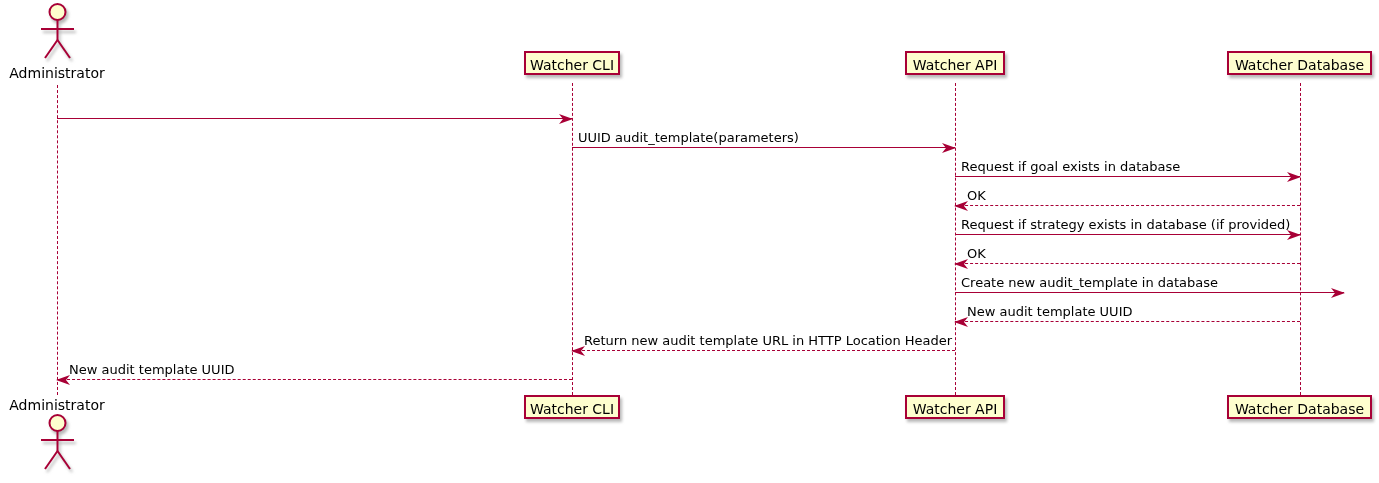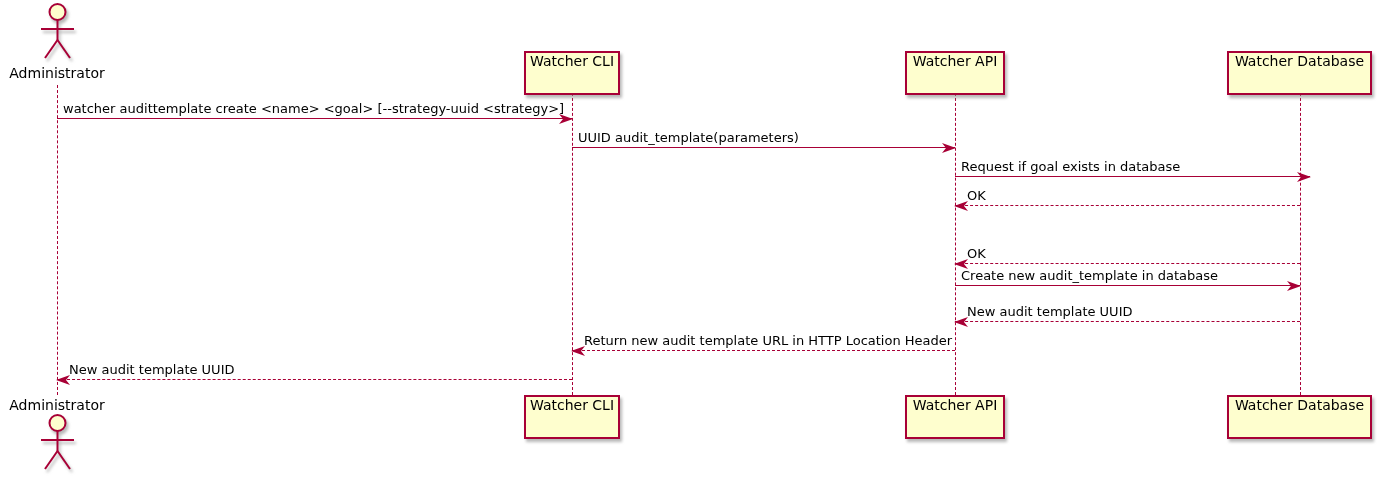--- a/index.html
+++ b/index.html
@@ -15,23 +15,23 @@
     font-family:"DejaVu Sans", sans-serif;
     color:var(--text);
     overflow:hidden;
     background:var(--bg);
   }
   .lifeline{
     position:absolute;top:83px;height:312px;width:0;
     border-left:1px dashed var(--stroke);
   }
   .pbox{
-    position:absolute;height:44px;box-sizing:border-box;
+    position:absolute;height:24px;box-sizing:border-box;
     background:var(--fill);border:2px solid var(--stroke);
-    display:flex;align-items:flex-start;justify-content:center;
+    display:flex;align-items:flex-end;justify-content:center;
     font-size:14px;white-space:nowrap;
     filter:drop-shadow(2.5px 3px 1.5px rgba(125,125,125,0.55));
   }
   .pbox.toprow{top:51px;}
   .pbox.bottomrow{top:395px;}
   .actor-svg{
     position:absolute;left:37px;width:41px;height:62px;
     filter:drop-shadow(2.5px 3px 1.5px rgba(125,125,125,0.55));
   }
   .actor-svg.top{top:2px;}
@@ -83,61 +83,67 @@
     <span>Watcher CLI</span>
   </div>
   <div class="pbox toprow" style="left:905px;width:100px;">
     <span>Watcher API</span>
   </div>
   <div class="pbox toprow" style="left:1227px;width:145px;">
     <span>Watcher Database</span>
   </div>
 
   <div class="message ltr solid" style="left:57px;top:99px;width:515px;">
-    <span class="lbl">watcher audittemplate create &lt;name&gt; &lt;goal&gt; [--strategy-uuid &lt;strategy&gt;]</span>
     <div class="line"></div>
     <svg class="head" viewBox="0 0 14 10">
         <polygon points="0,0 14,5 0,10 4,5"></polygon>
       </svg>
   </div>
 
   <div class="message ltr solid" style="left:572px;top:128px;width:383px;">
     <span class="lbl">UUID audit_template(parameters)</span>
     <div class="line"></div>
     <svg class="head" viewBox="0 0 14 10">
         <polygon points="0,0 14,5 0,10 4,5"></polygon>
       </svg>
   </div>
 
-  <div class="message ltr solid" style="left:955px;top:157px;width:345px;padding-left:10px;">
+  <div class="message ltr solid" style="left:955px;top:157px;width:345px;">
     <span class="lbl">Request if goal exists in database</span>
     <div class="line"></div>
     <svg class="head" viewBox="0 0 14 10">
         <polygon points="0,0 14,5 0,10 4,5"></polygon>
       </svg>
   </div>
 
   <div class="message rtl dashed" style="left:955px;top:186px;width:345px;">
     <span class="lbl">OK</span>
     <div class="line"></div>
     <svg class="head" viewBox="0 0 14 10">
         <polygon points="14,0 0,5 14,10 10,5"></polygon>
       </svg>
   </div>
 
+  <div class="message ltr solid" style="left:955px;top:215px;width:345px;">
+    <span class="lbl">Request if strategy exists in database (if provided)</span>
+    <div class="line"></div>
+    <svg class="head" viewBox="0 0 14 10">
+        <polygon points="0,0 14,5 0,10 4,5"></polygon>
+      </svg>
+  </div>
 
   <div class="message rtl dashed" style="left:955px;top:244px;width:345px;">
     <span class="lbl">OK</span>
     <div class="line"></div>
     <svg class="head" viewBox="0 0 14 10">
         <polygon points="14,0 0,5 14,10 10,5"></polygon>
       </svg>
   </div>
 
-  <div class="message ltr solid" style="left:955px;top:266px;width:345px;">
+  <div class="message ltr solid" style="left:955px;top:273px;width:345px;padding-left:44px;">
     <span class="lbl">Create new audit_template in database</span>
     <div class="line"></div>
     <svg class="head" viewBox="0 0 14 10">
         <polygon points="0,0 14,5 0,10 4,5"></polygon>
       </svg>
   </div>
 
   <div class="message rtl dashed" style="left:955px;top:302px;width:345px;">
     <span class="lbl">New audit template UUID</span>
     <div class="line"></div>

